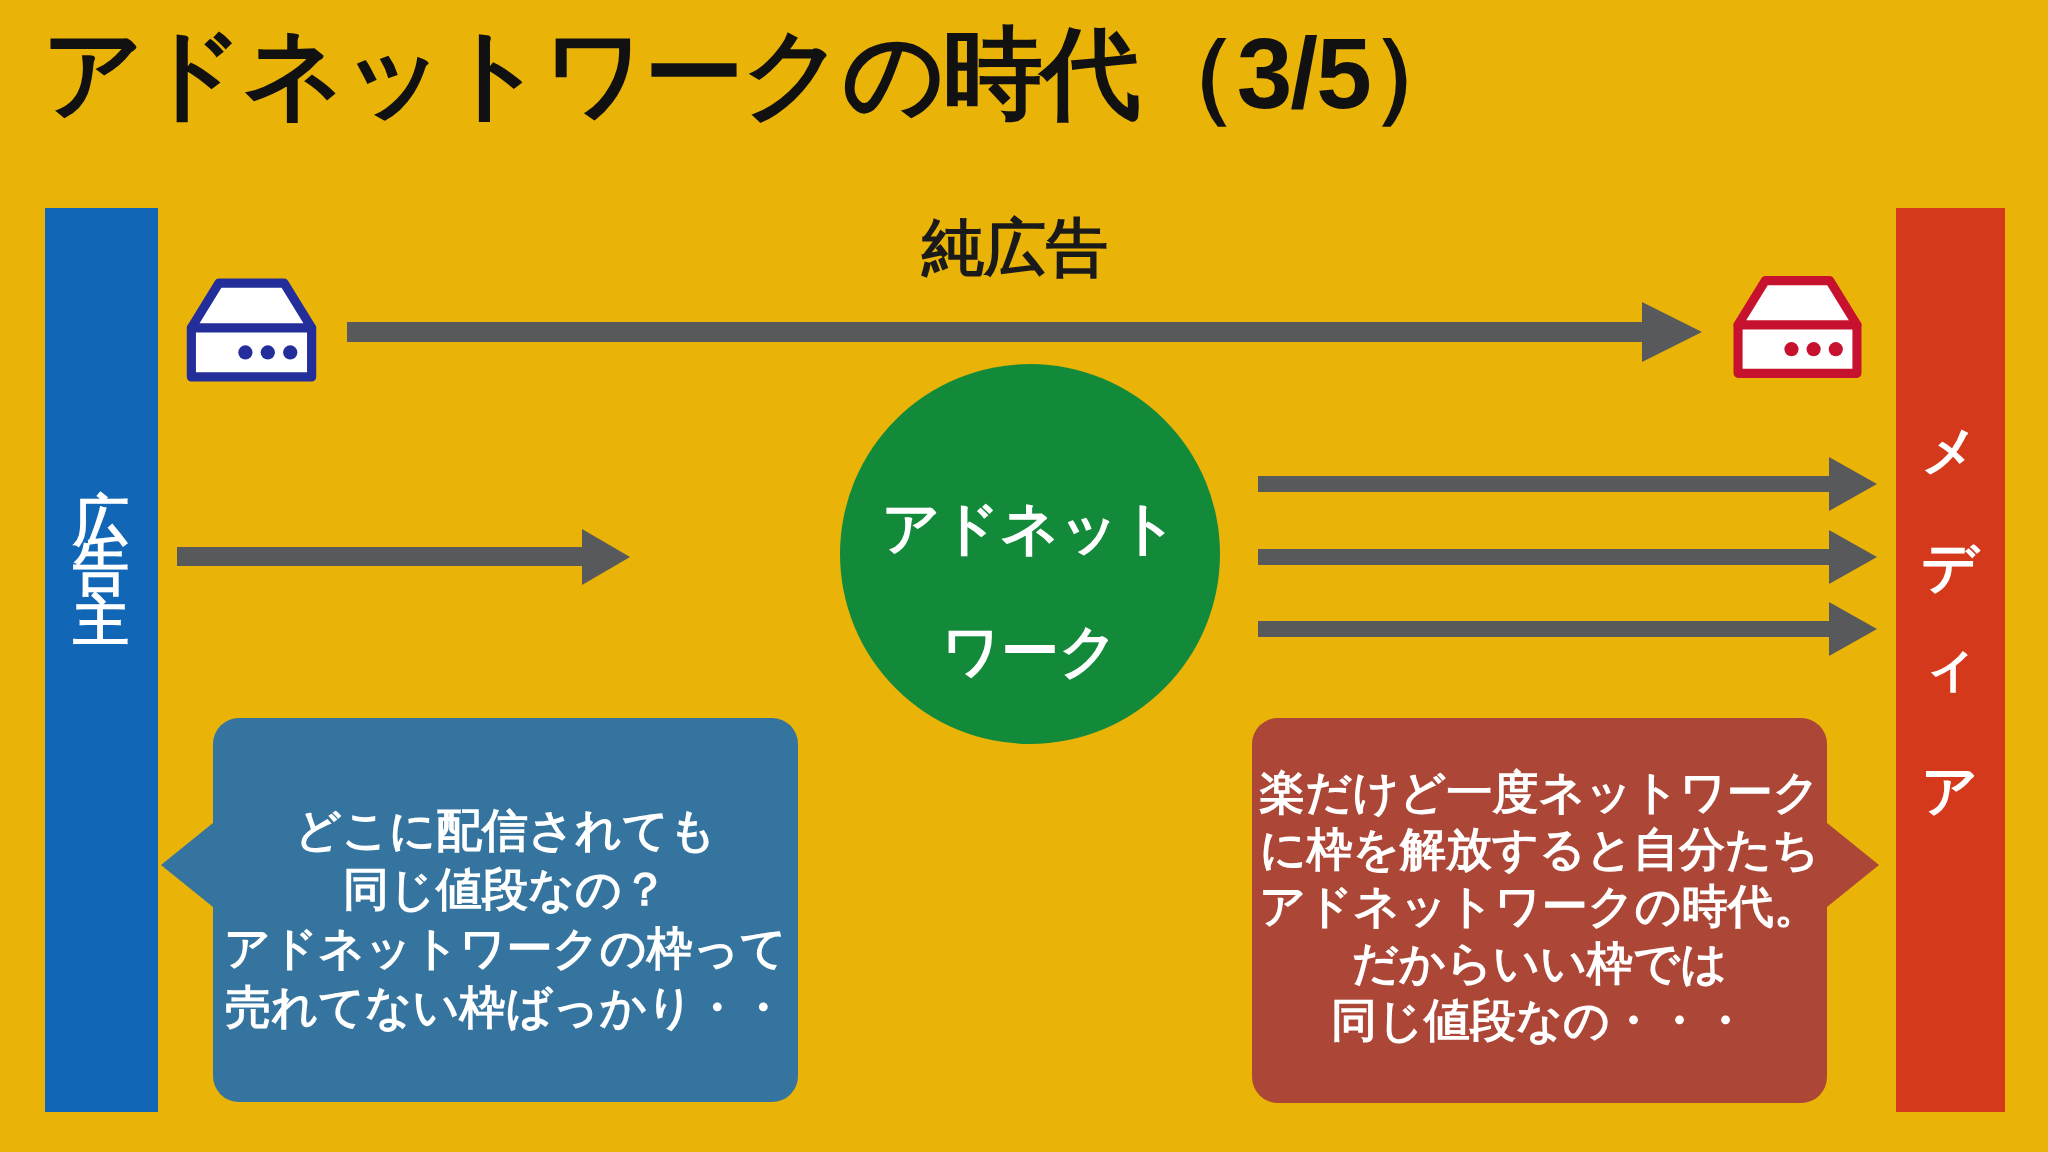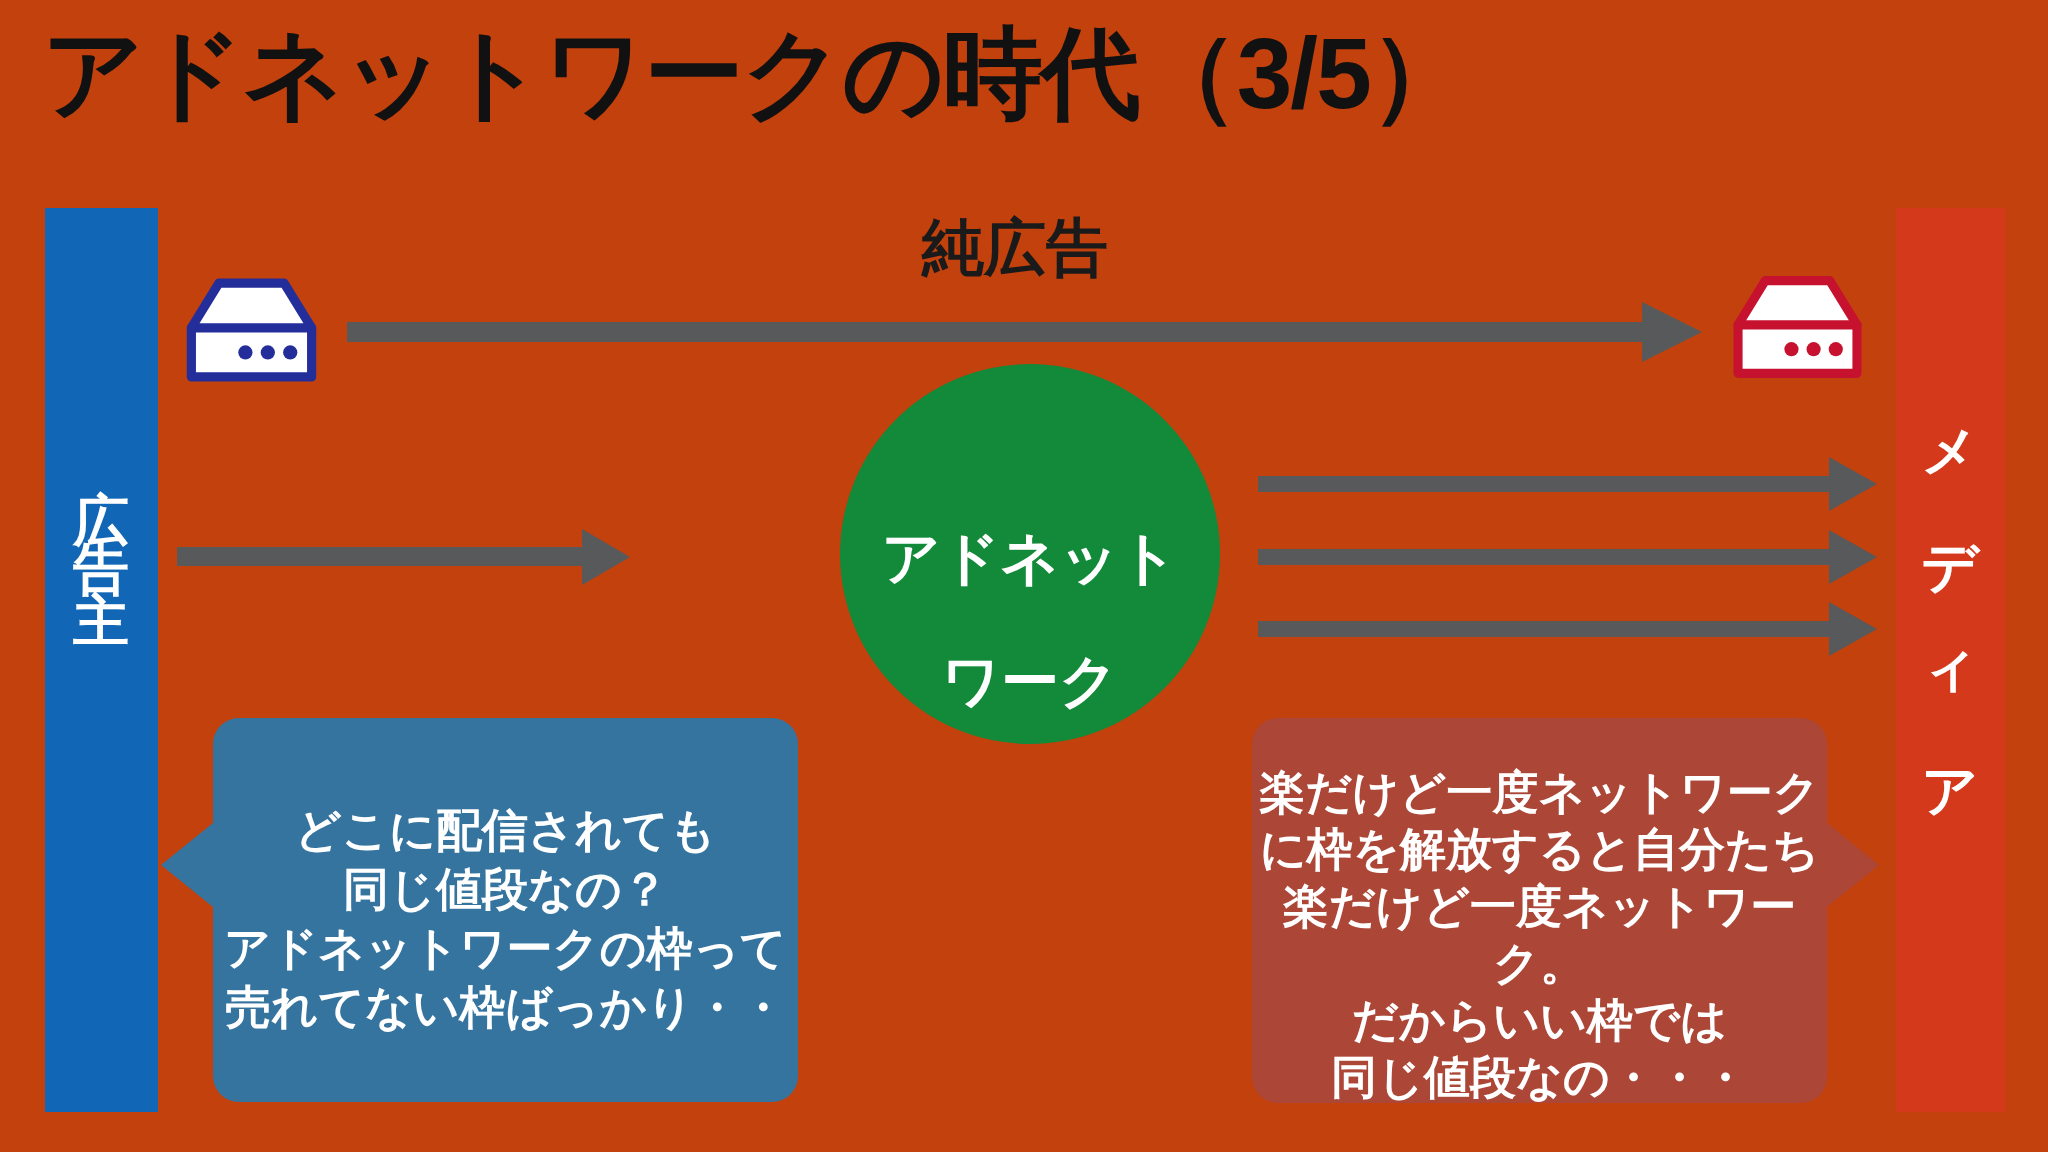--- a/index.html
+++ b/index.html
@@ -1,16 +1,16 @@
 <!DOCTYPE html>
 <html style="--blue-bar: #1166b5; --red-bar: #d5391b; --advertiser-icon: #242e9a; --media-icon: #c6122f; --green-circle: #128a3a; --arrow-gray: #58595b; --bubble-blue: #35749f; --bubble-red: #ac4636;"><head>
 <meta charset="utf-8">
 <style>
   html,body{margin:0;padding:0;background:#fff;}
-  .stage{position:relative;width:2048px;height:1152px;background:#c2410c;overflow:hidden;
+  .stage{position:relative;width:2048px;height:1152px;background:#eab308;overflow:hidden;
          font-family:"Liberation Sans","DejaVu Sans",sans-serif;}
 
   .title{position:absolute;left:42px;top:8px;font-size:100px;font-weight:900;
          color:#111;letter-spacing:-2px;white-space:nowrap;}
 
   
   .bar{position:absolute;top:208px;height:904px;}
   .bar-left{left:45px;width:113px;background:var(--blue-bar);}
   .bar-right{left:1896px;width:109px;background:var(--red-bar);}
   .vlabel{position:absolute;left:50%;transform:translateX(-50%);
@@ -34,21 +34,21 @@
   
   .arrow{position:absolute;display:flex;align-items:center;}
   .arrow-shaft{flex:1;background:var(--arrow-gray);}
   .arrow-head{width:0;height:0;border-style:solid;
               border-color:transparent transparent transparent var(--arrow-gray);}
 
   
   .circle{position:absolute;left:840px;top:364px;width:380px;height:380px;border-radius:50%;
           background:var(--green-circle);}
   .circle-line{position:absolute;left:0;width:100%;text-align:center;color:#fff;
-               font-size:58px;font-weight:700;line-height:58px;margin-top:30px;}
+               font-size:58px;font-weight:700;line-height:58px;}
   .circle-line.l1{top:135px;}
   .circle-line.l2{top:258px;}
 
   
   .bubble{position:absolute;top:718px;border-radius:26px;color:#fff;font-weight:700;
           font-size:46px;text-align:center;box-sizing:border-box;}
   .bubble-blue{left:213px;width:585px;height:384px;background:var(--bubble-blue);padding-top:83px;}
   .bubble-blue .bubble-line{line-height:59px;}
   .bubble-red{left:1252px;width:575px;height:385px;background:var(--bubble-red);padding-top:46px;text-align:center;}
   .bubble-red .bubble-line{line-height:57px;}
@@ -123,19 +123,19 @@
     <div class="bubble-line">どこに配信されても</div>
     <div class="bubble-line">同じ値段なの？</div>
     <div class="bubble-line">アドネットワークの枠って</div>
     <div class="bubble-line">売れてない枠ばっかり・・</div>
   </div>
   <div class="bubble-tail tail-left"></div>
 
   <div class="bubble bubble-red">
     <div class="bubble-line">楽だけど一度ネットワーク</div>
     <div class="bubble-line">に枠を解放すると自分たち</div>
-    <div class="bubble-line">楽だけど一度ネットワーク。</div>
+    <div class="bubble-line">アドネットワークの時代。</div>
     <div class="bubble-line">だからいい枠では</div>
     <div class="bubble-line">同じ値段なの・・・</div>
   </div>
   <div class="bubble-tail tail-right"></div>
 
 </div>
 
 </body></html>

